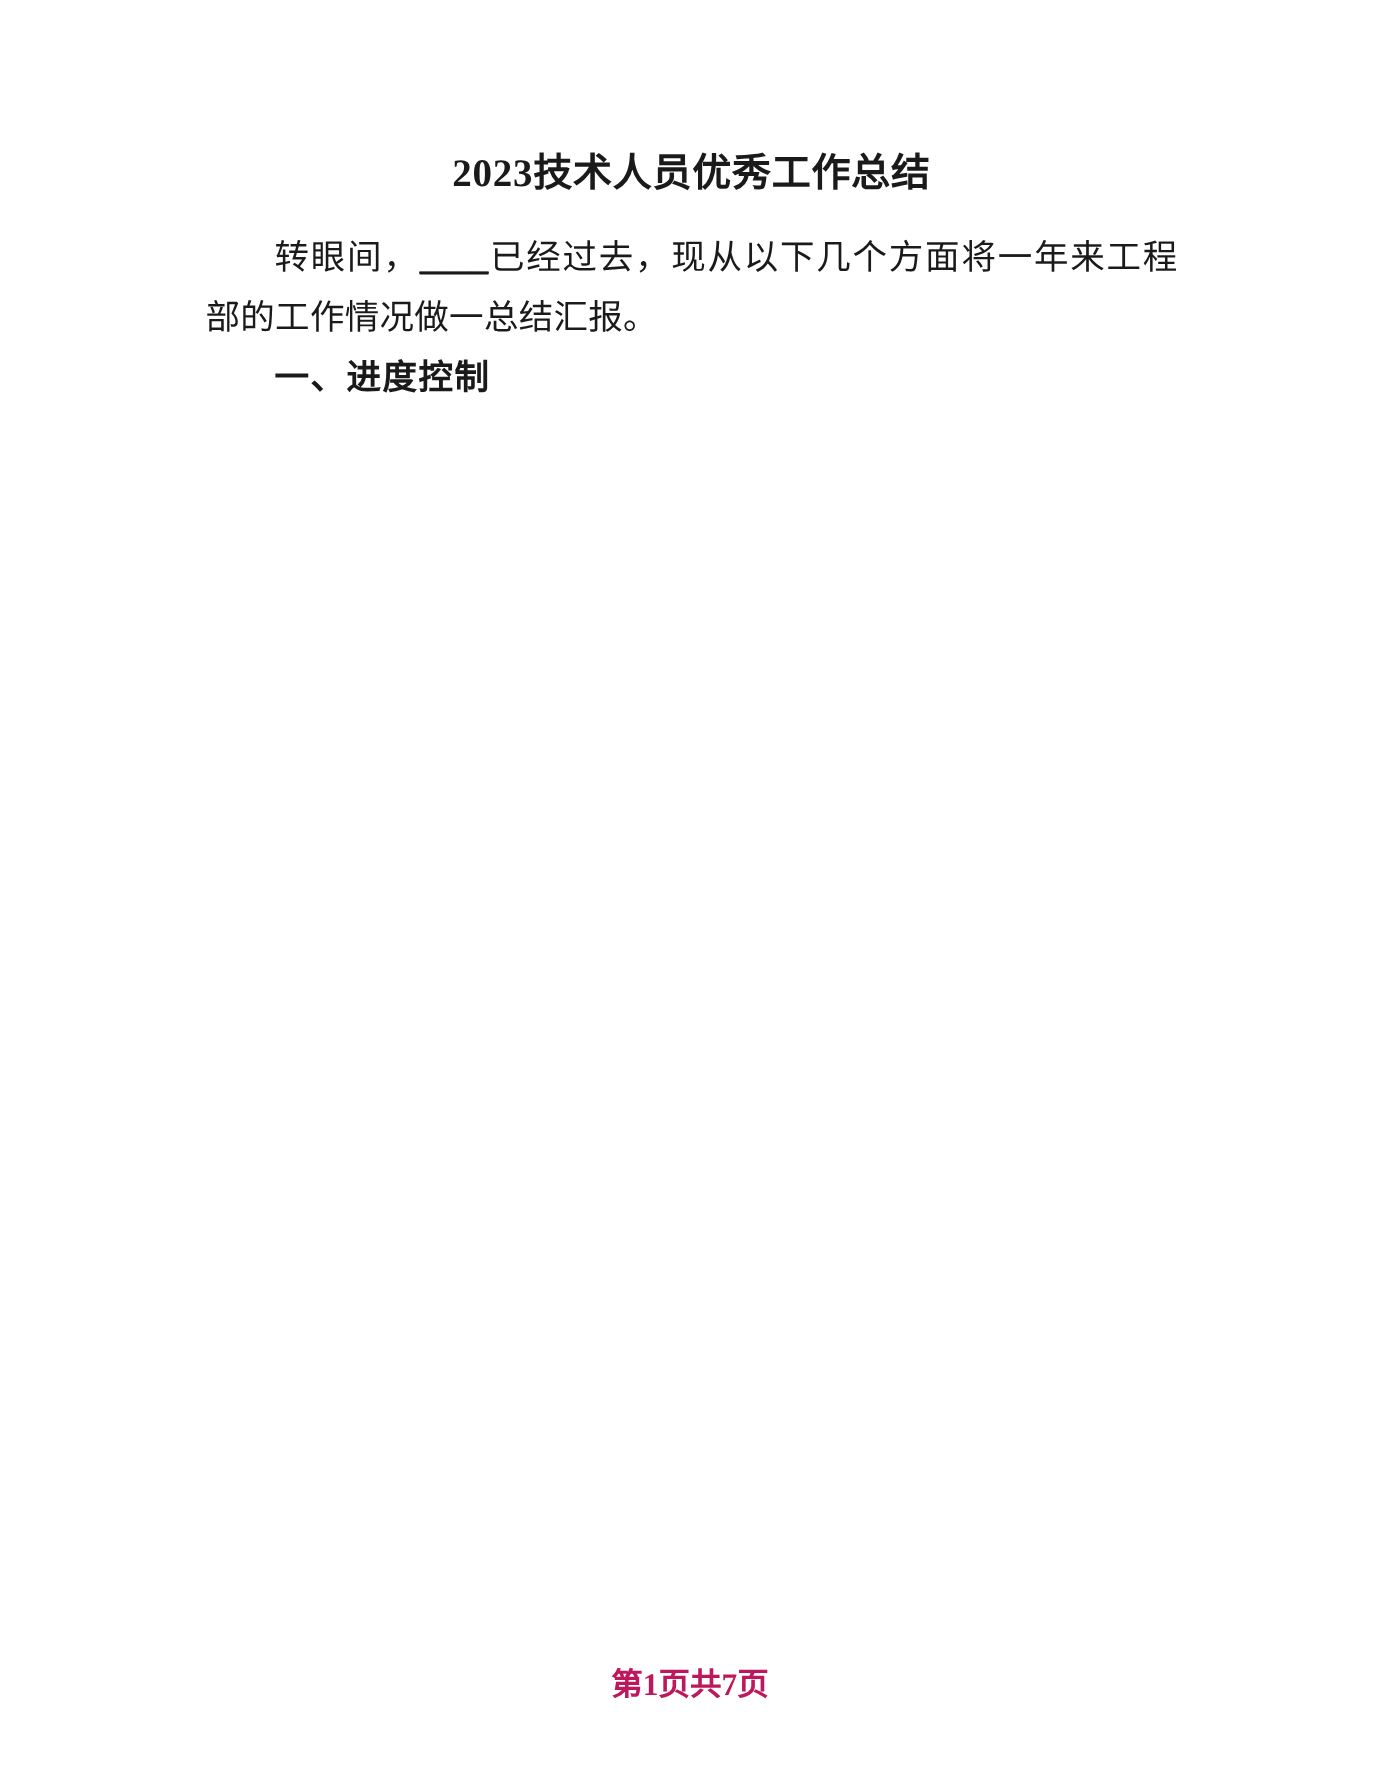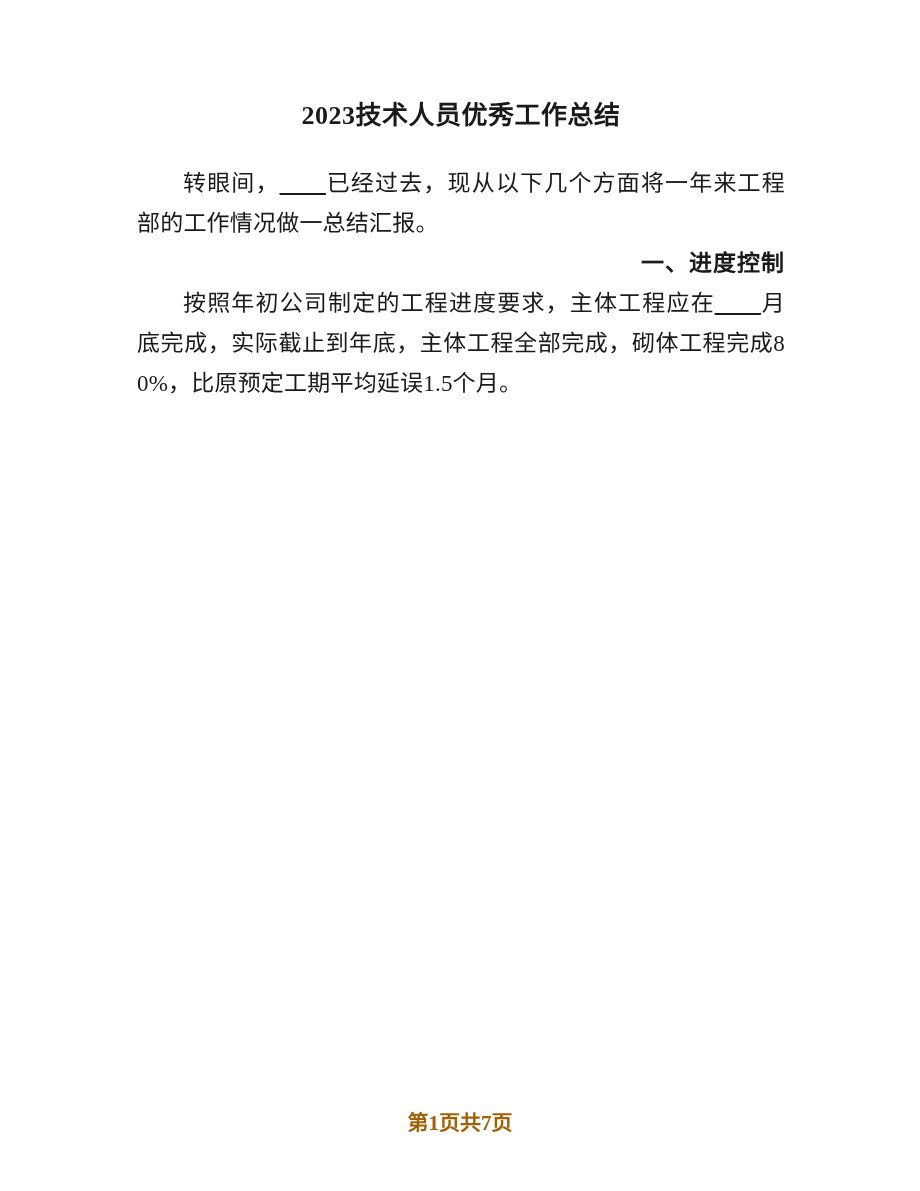--- a/index.html
+++ b/index.html
@@ -28,75 +28,74 @@
     left: 137px;
     top: 96px;
     width: 648px;
   }
 
   .doc-title {
     font-size: 26px;
     font-weight: bold;
     text-align: center;
     line-height: 40px;
-    margin: 0 0 28px 0;
+    margin: 0 0 16px 0;
     letter-spacing: 0.5px;
     white-space: nowrap;
   }
 
   .para {
     font-size: 23px;
     line-height: 40px;
     margin: 0;
     text-align: justify;
     text-justify: inter-ideograph;
     text-indent: 2em;
     letter-spacing: 0.2px;
     word-break: break-all;
   }
 
   .para.heading {
     font-weight: bold;
-    text-align: right;
+    text-align: left;
     letter-spacing: 1px;
   }
 
   .blank-line {
     text-decoration: underline;
     letter-spacing: 0;
   }
 
   
   .footer {
     position: absolute;
     left: 0;
     top: 1108px;
     width: 920px;
     text-align: center;
     font-size: 21px;
     font-weight: bold;
     line-height: 30px;
     font-family: "Liberation Serif", "DejaVu Serif", serif;
-    color: #a16207;
+    color: #be185d;
   }
 </style>
 </head>
 <body>
 
 <div class="page">
 
   <div class="content">
 
     <h1 class="doc-title">2023技术人员优秀工作总结</h1>
 
     <p class="para">转眼间，<span class="blank-line">____</span>已经过去，现从以下几个方面将一年来工程部的工作情况做一总结汇报。</p>
 
     <p class="para heading">一、进度控制</p>
 
-    <p class="para">按照年初公司制定的工程进度要求，主体工程应在<span class="blank-line">____</span>月底完成，实际截止到年底，主体工程全部完成，砌体工程完成80%，比原预定工期平均延误1.5个月。</p>
 
 
 
 
 
   </div>
 
   <div class="footer">
     <span>第1页共7页</span>
   </div>

